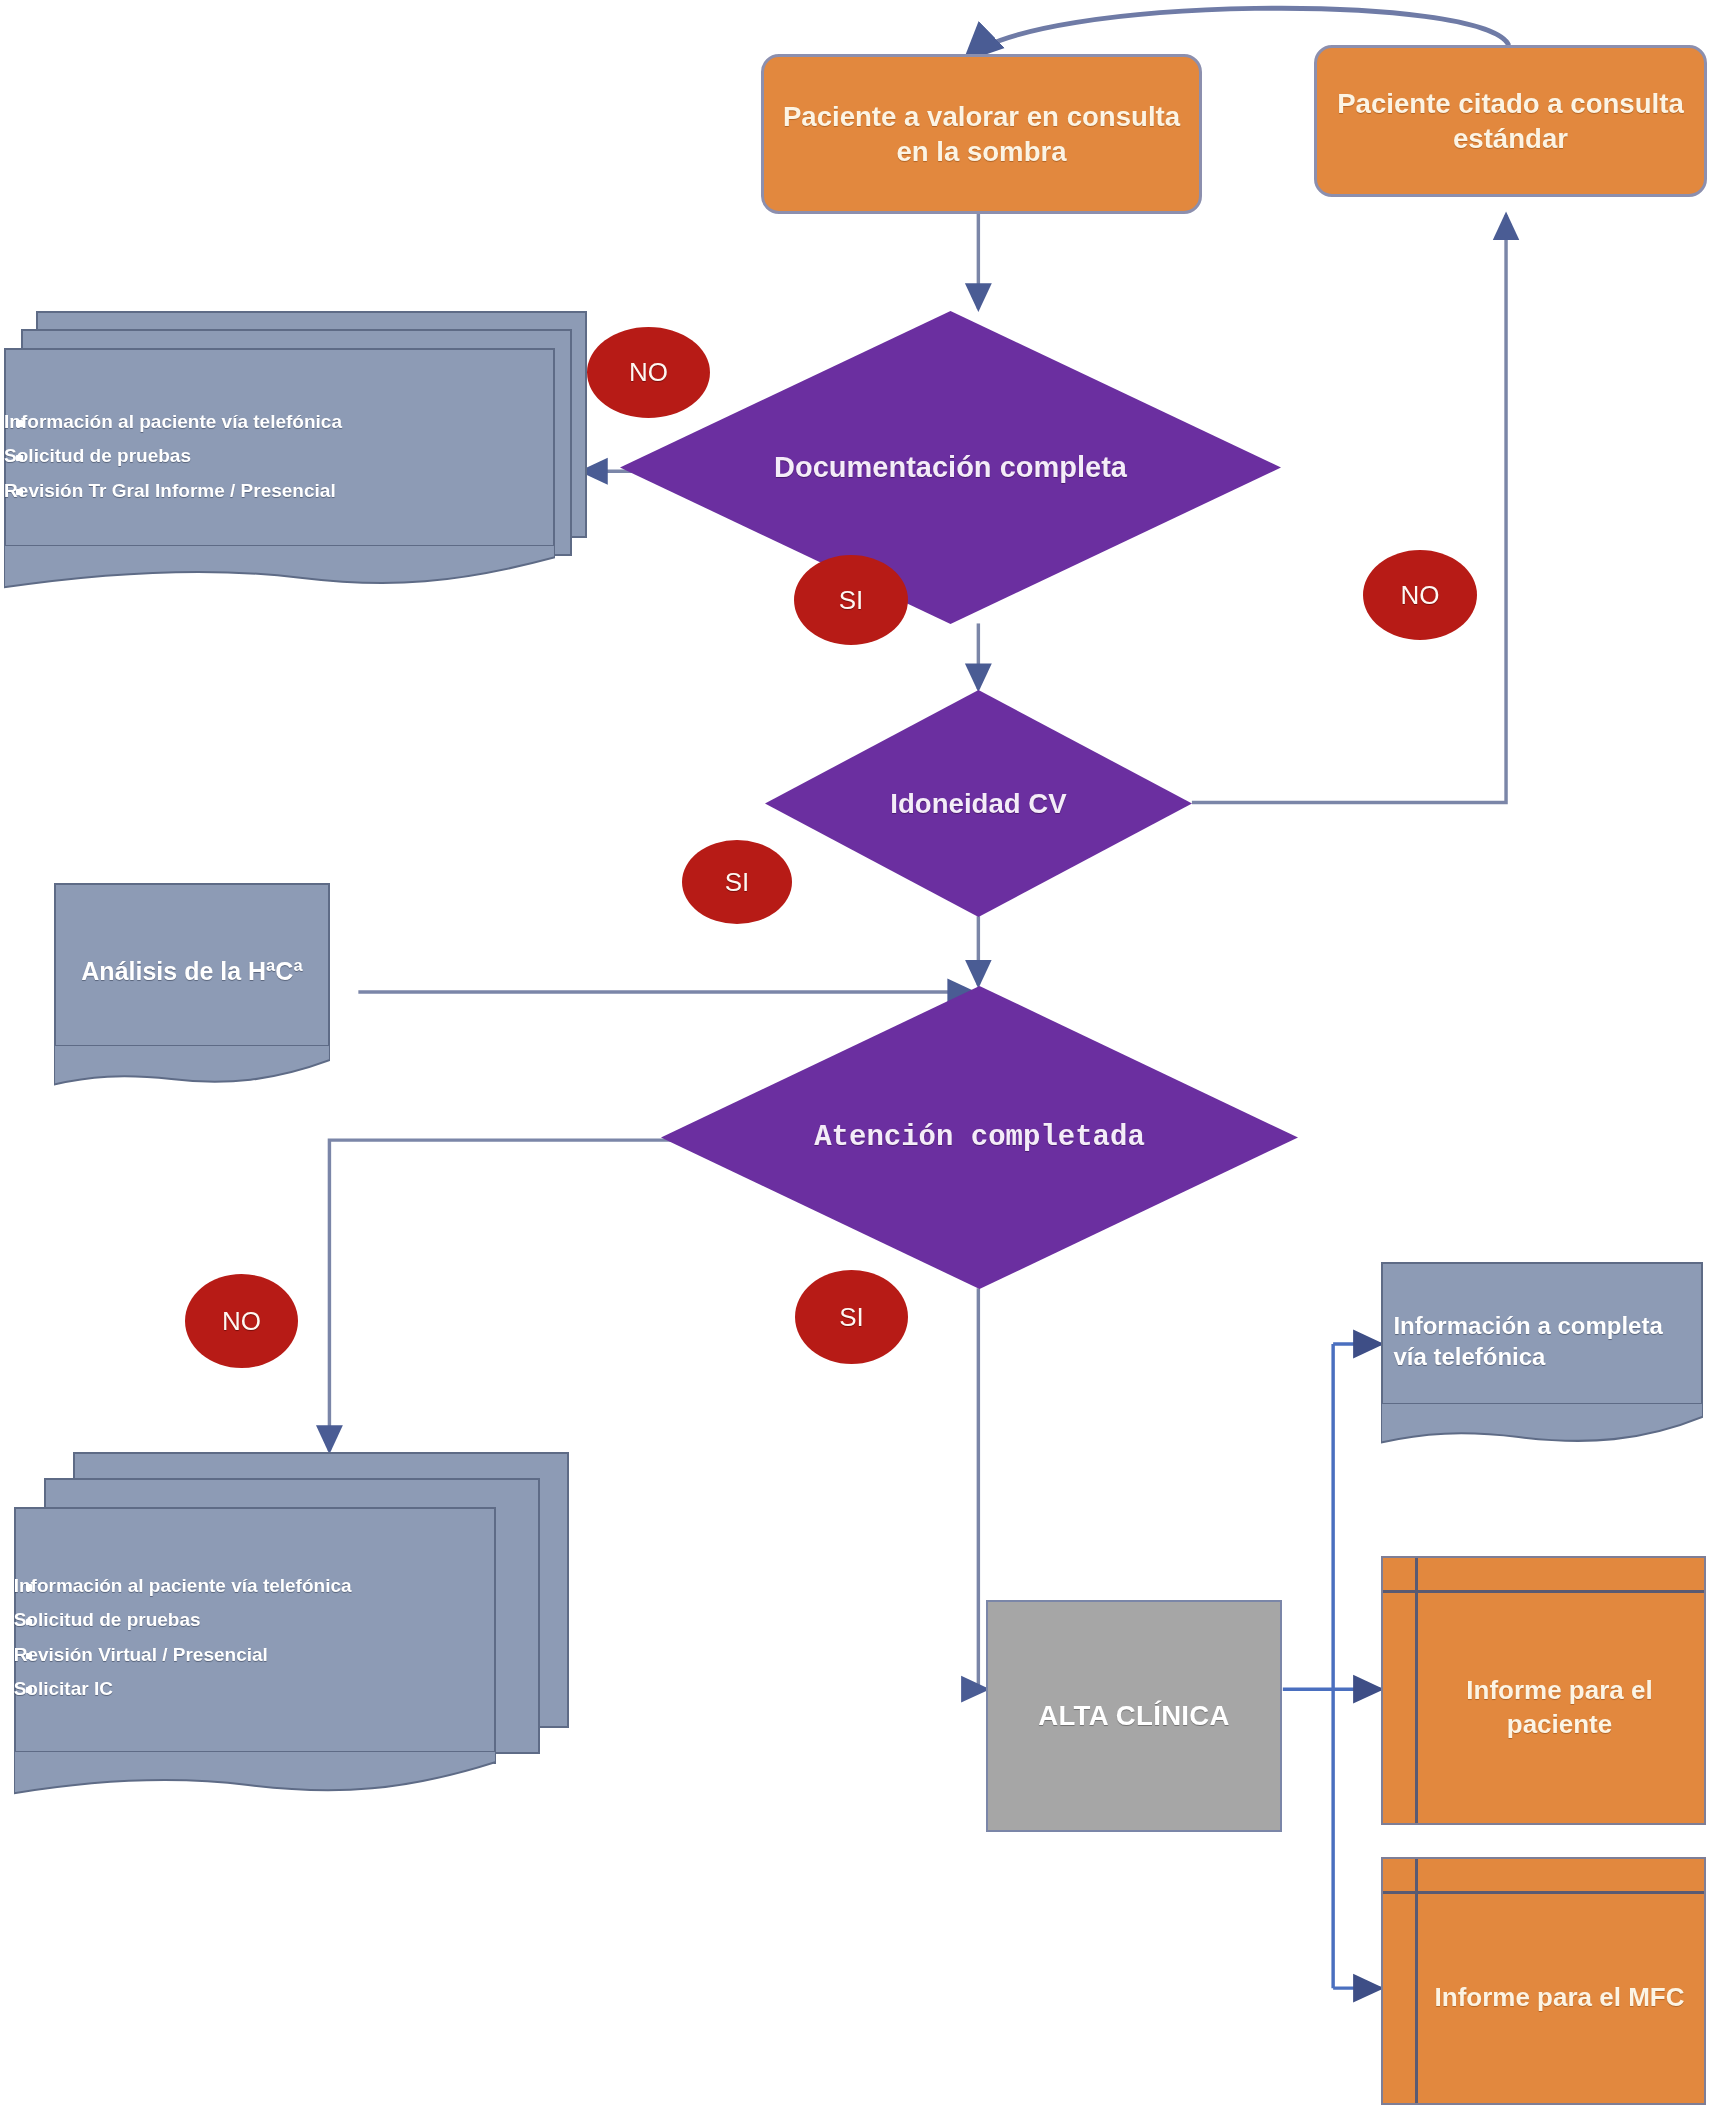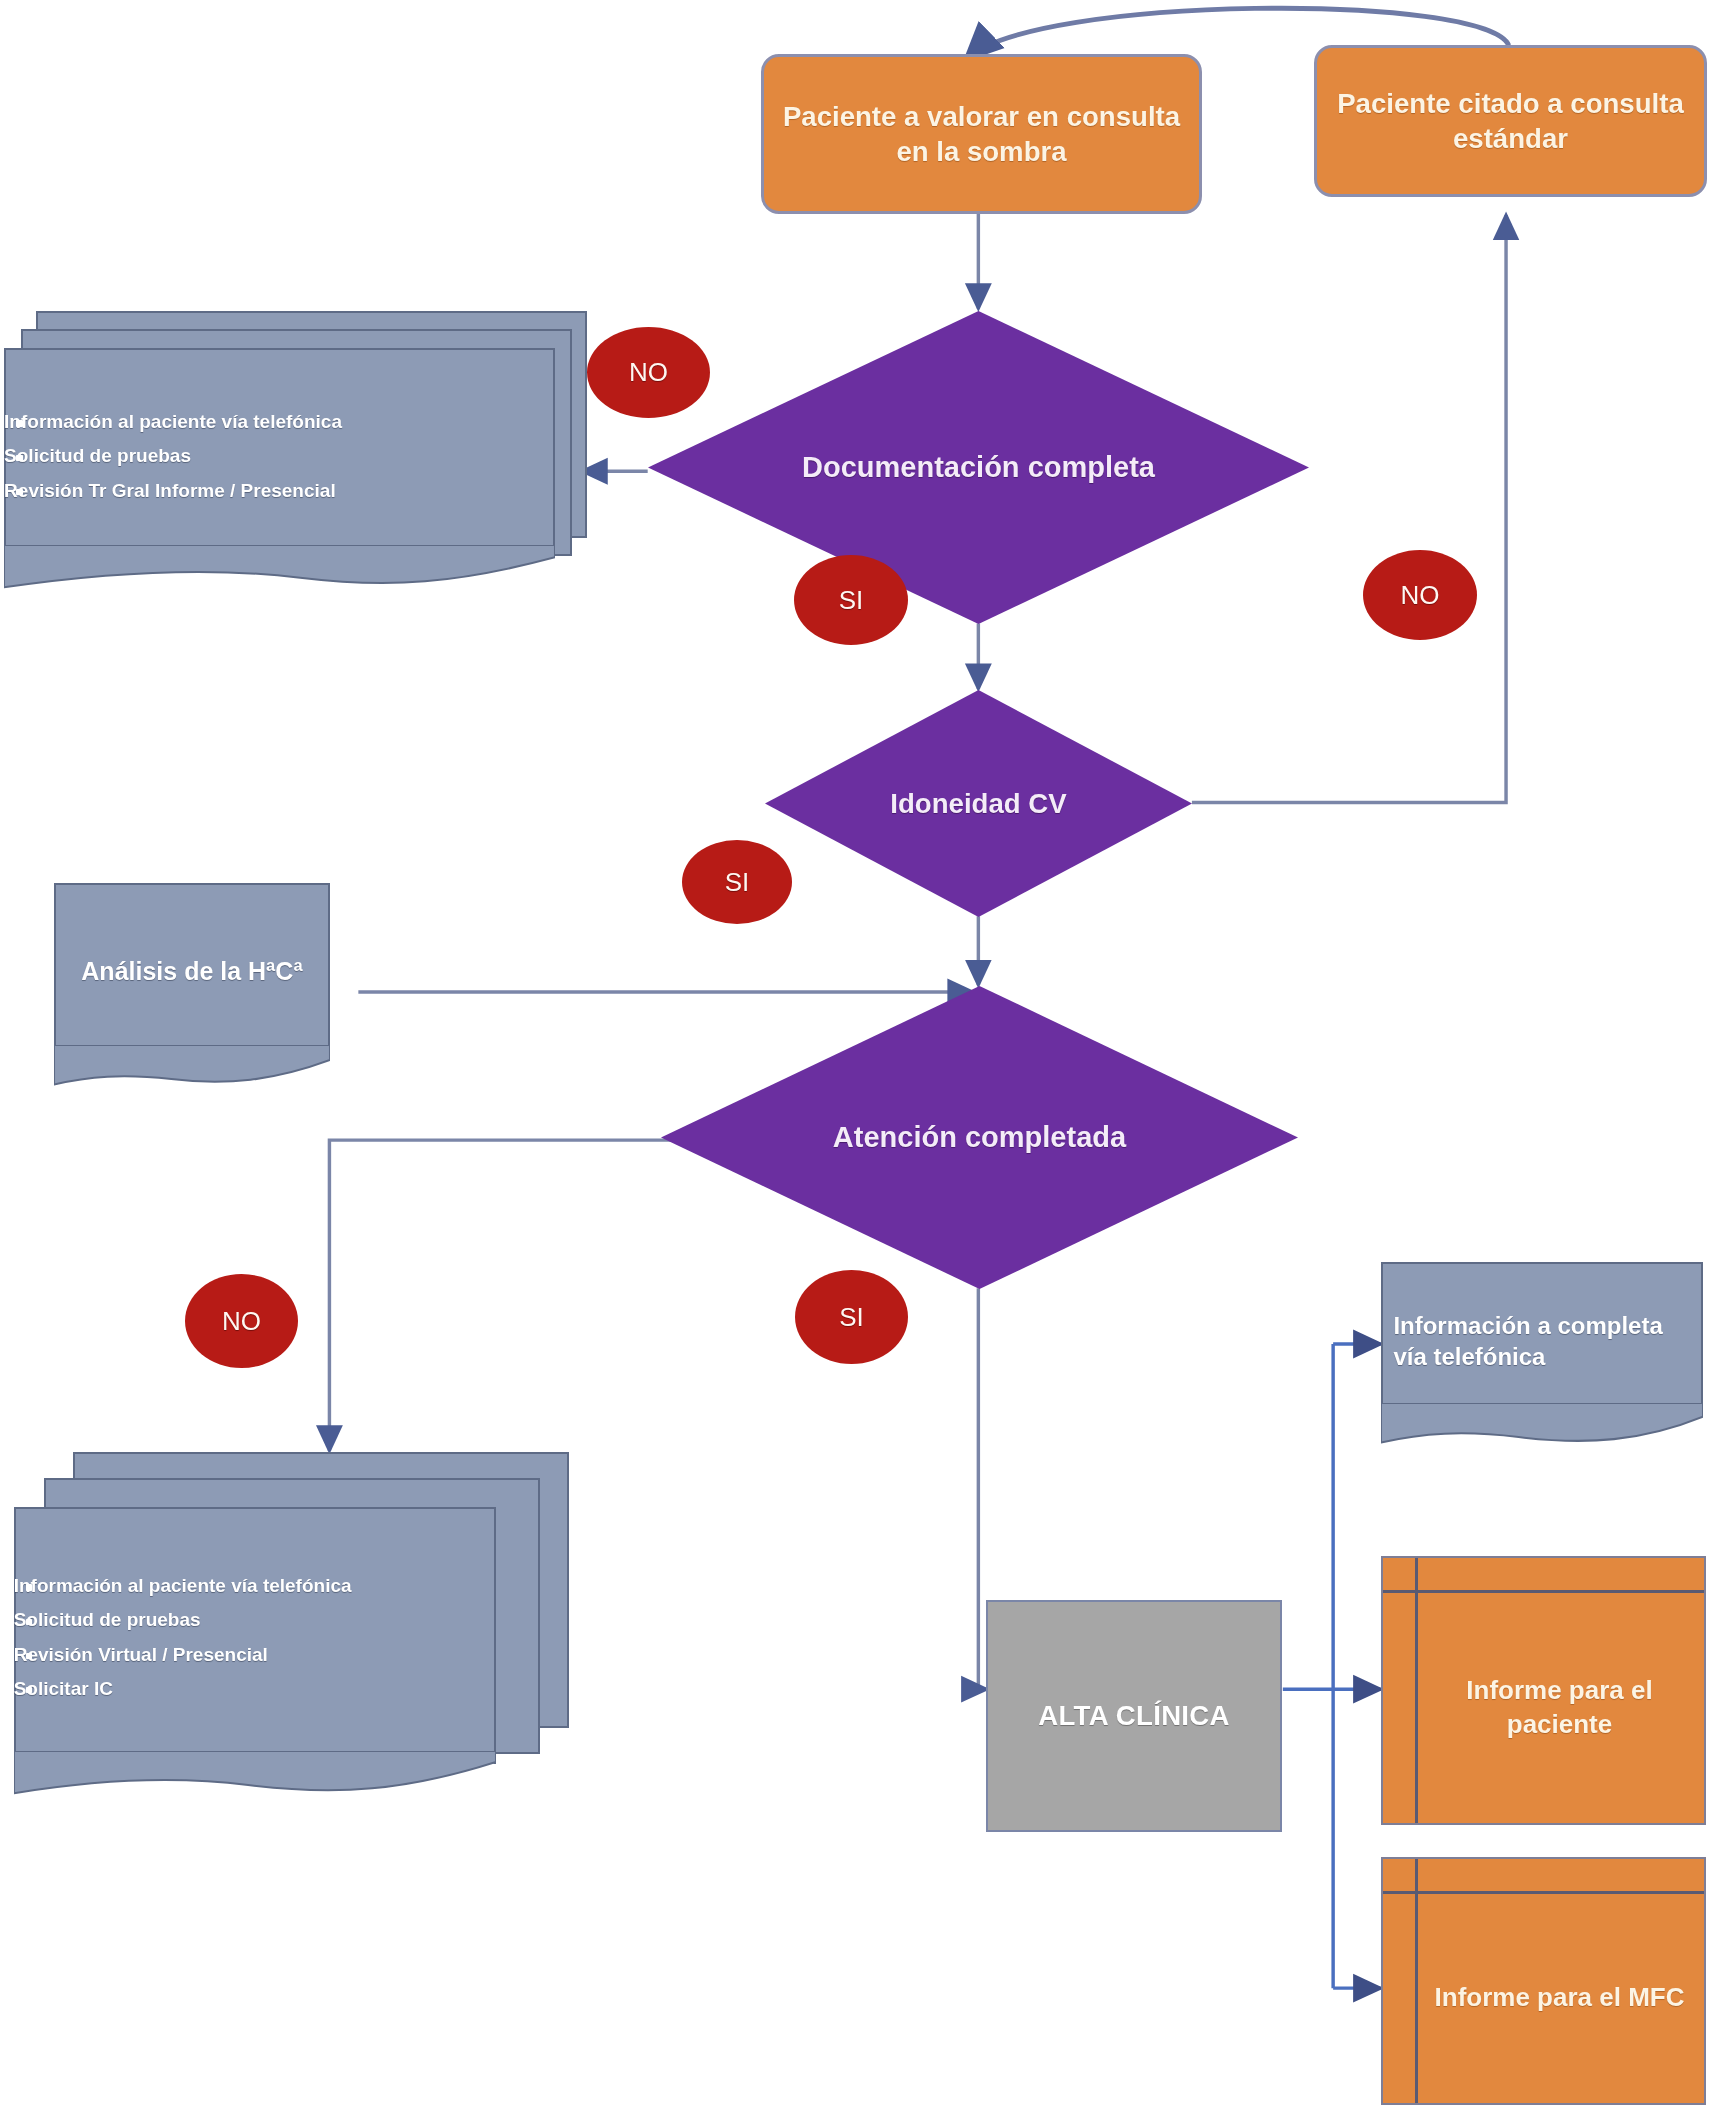--- a/index.html
+++ b/index.html
@@ -98,31 +98,31 @@
 
     <path d="M1935,2886 L2004,2886" stroke="#4A6FBF" stroke-width="5" fill="none" marker-end="url(#ah2)"></path>
 
     <path d="M2190,66 C2160,-10 1500,-8 1402,86" stroke="#6F7BA6" stroke-width="7" fill="none" marker-end="url(#ah)"></path>
   </svg>
 
   <div class="node orange-round ctr" style="left:761px;top:54px;width:441px;height:160px;font-size:27.6px;padding:0 18px;">Paciente a valorar en consulta en la sombra</div>
 
   <div class="node orange-round ctr" style="left:1314px;top:45px;width:393px;height:152px;font-size:27.6px;padding:0 18px;">Paciente citado a consulta estándar</div>
 
-  <div class="diamond" style="left:648px;top:311px;width:661px;height:313px;">
+  <div class="diamond" style="left:620px;top:311px;width:661px;height:313px;">
     <div class="dshape"></div>
     <div class="dlabel" style="font-size:29px;padding:0 124px;">Documentación completa</div>
   </div>
 
   <div class="diamond" style="left:765px;top:690px;width:427px;height:227px;">
     <div class="dshape"></div>
     <div class="dlabel" style="font-size:27.6px;padding:0 76px;">Idoneidad CV</div>
   </div>
 
-  <div class="diamond" style="left:661px;top:986px;width:637px;height:303px;">
+  <div class="diamond" style="left:661px;top:986px;width:637px;height:303px;font-family:Liberation Mono, monospace;">
     <div class="dshape"></div>
     <div class="dlabel" style="font-size:29px;padding:0 124px;">Atención completada</div>
   </div>
 
   <div class="doc" style="left:4.1px;top:311px;width:592px;height:289px;">
     <div class="sheet" style="left:32px;top:0;width:551px;height:227px;"></div>
     <div class="sheet" style="left:16.5px;top:18px;width:551px;height:227px;"></div>
     <div class="front" style="left:0;top:37px;width:551px;height:242px;">
       <div class="body"></div>
       <div class="wave">

